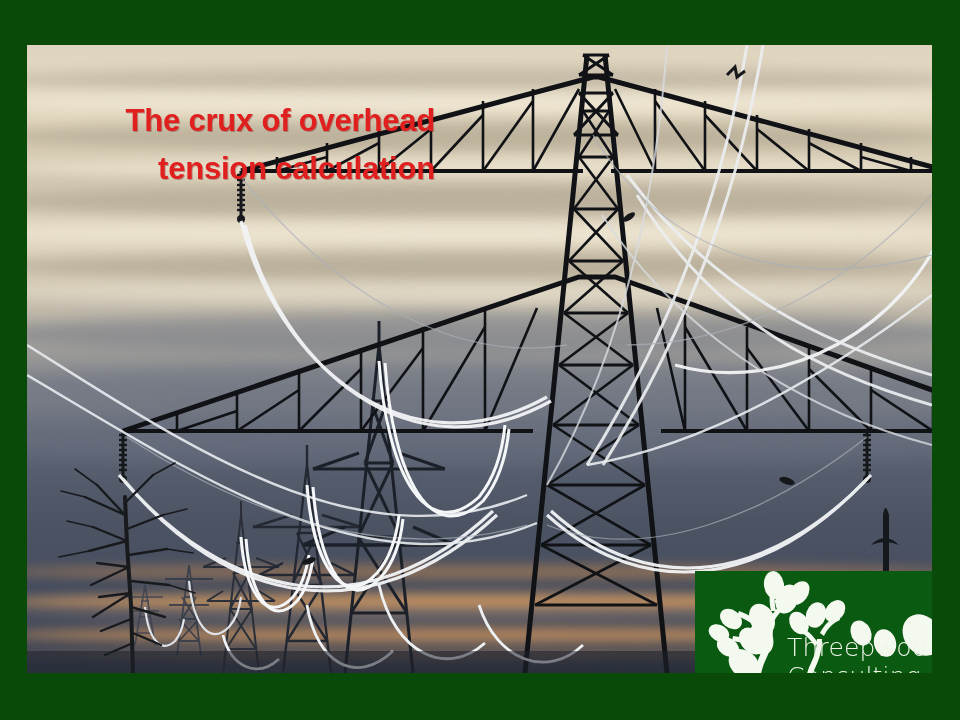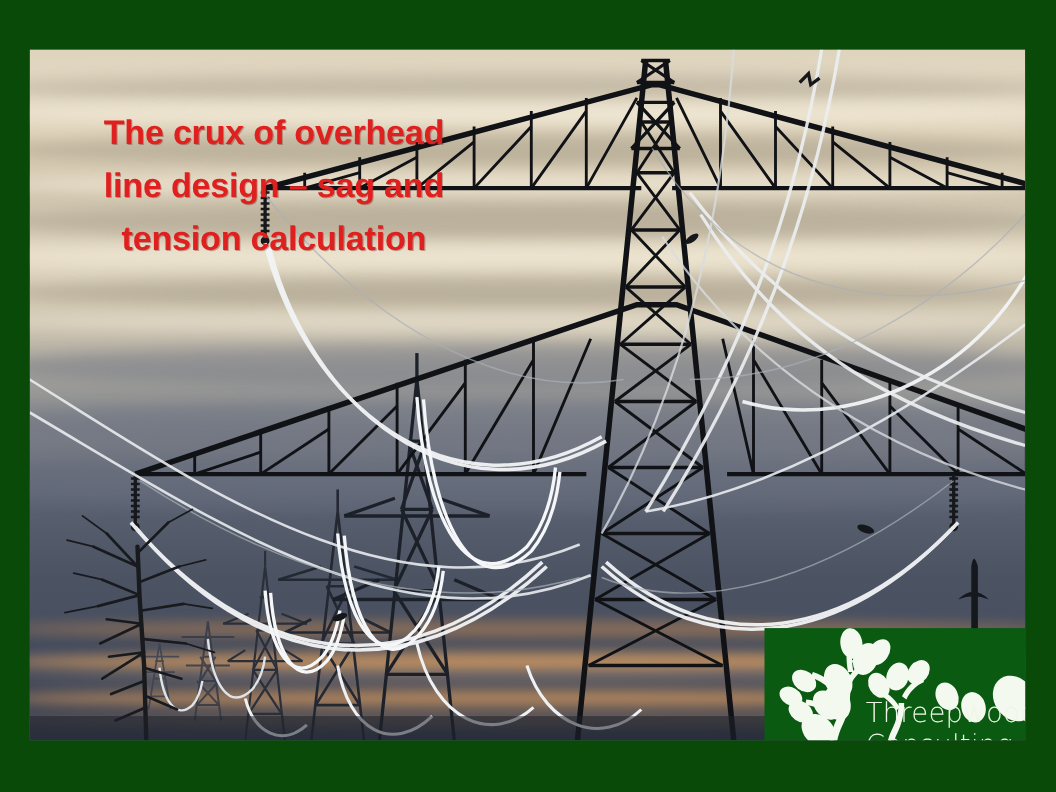--- a/index.html
+++ b/index.html
@@ -84,21 +84,21 @@
     inset: 0;
   }
   #art svg { display: block; width: 100%; height: 100%; }
 
   
   #title-block {
     position: absolute;
     left: 36px;
     top: 52px;
     width: 372px;
-    text-align: center;
+    text-align: right;
     pointer-events: none;
   }
   #title-block .tline {
     color: #e01f1f;
     font-size: 31px;
     font-weight: 700;
     line-height: 48px;
     letter-spacing: -0.2px;
     text-shadow: 1px 1px 0 rgba(120,20,20,.35);
     white-space: nowrap;
@@ -385,21 +385,20 @@
           <path d="M790 596 Q806 572 826 596 Q806 586 790 596 Z"></path>
           <path d="M784 624 Q806 596 830 624 Q806 612 784 624 Z"></path>
         </g>
 
         <rect x="0" y="606" width="905" height="22" fill="#1d212a" opacity=".55"></rect>
       </svg>
     </div>
 
     <div id="title-block">
       <div class="tline">The crux of overhead</div>
-      <div class="tline">line design – sag and</div>
       <div class="tline">tension calculation</div>
     </div>
 
 
     <div id="logo-panel">
       <svg width="264" height="147" viewBox="0 0 264 147" xmlns="http://www.w3.org/2000/svg">
         <g fill="#f4f9ef">
 
           <path d="M58 140 C 56 118, 58 98, 66 82 C 70 74, 72 66, 72 56 L78 56
                    C 78 68, 76 78, 71 88 C 64 102, 63 120, 66 140 Z"></path>

